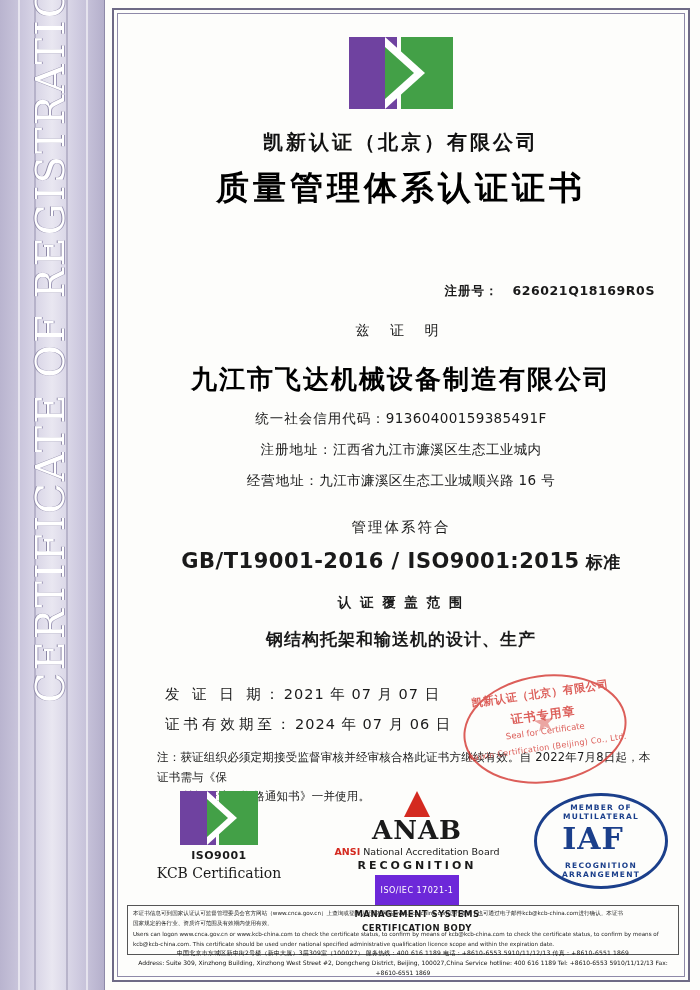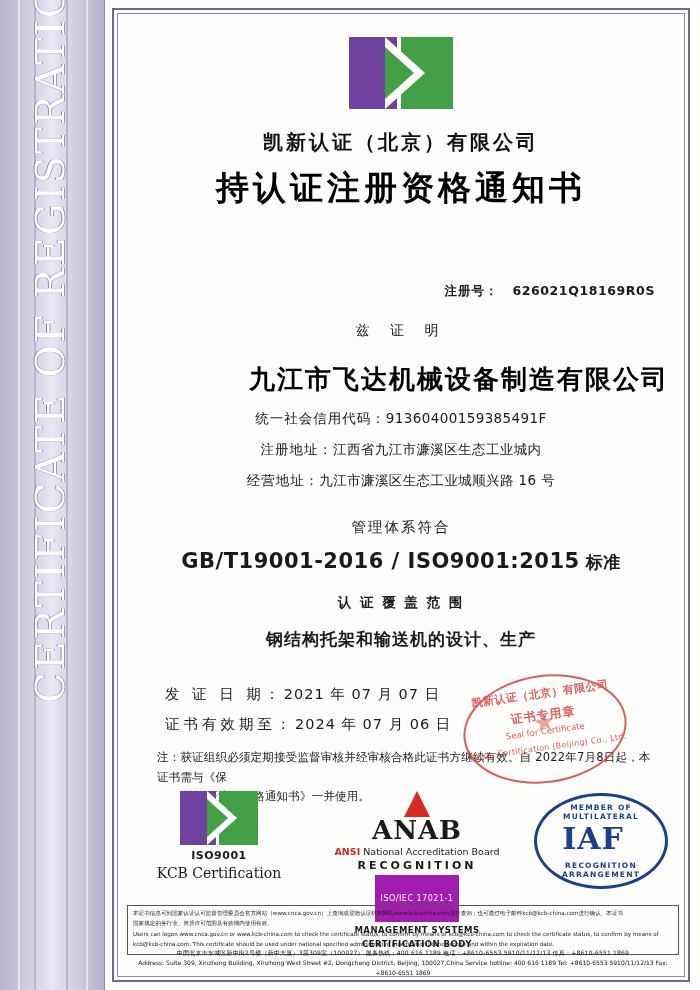--- a/index.html
+++ b/index.html
@@ -150,21 +150,21 @@
 
   .hereby {
     text-align: center;
     margin-top: 22px;
     font-size: 14px;
     letter-spacing: 8px;
     font-family: "DejaVu Serif", "Liberation Serif", serif;
   }
 
   .org-name {
-    text-align: right;
+    text-align: center;
     margin-top: 22px;
     font-family: "DejaVu Serif", "Liberation Serif", serif;
     font-weight: bold;
     font-size: 26px;
     letter-spacing: 2px;
     color: #000;
   }
 
   .info-line {
     text-align: center;
@@ -310,22 +310,22 @@
     margin-top: -2px;
   }
   .anab .sub {
     font-size: 9.5px; margin-top: 1px;
   }
   .anab .sub b { color: #d42a20; }
   .anab .acc {
     font-size: 11px; letter-spacing: 3px; font-weight: bold; margin-top: 2px;
   }
   .anab .isoiec {
-    font-size: 8px; background: #a21caf; color: #fff; display: inline-block;
-    padding: 19px 6px; margin-top: 3px; letter-spacing: .5px;
+    font-size: 8px; background: #6d28d9; color: #fff; display: inline-block;
+    padding: 11px 6px; margin-top: 3px; letter-spacing: .5px;
   }
   .anab .ms {
     font-size: 8.5px; font-weight: bold; margin-top: 3px; line-height: 1.35;
     letter-spacing: .5px;
   }
 
   .iaf {
     width: 140px;
     height: 100px;
     position: relative;
@@ -397,21 +397,21 @@
     <div class="logo-wrap">
       <div class="logo">
         <div class="sq-purple"></div>
         <div class="sq-green"></div>
         <div class="chev"></div>
         <div class="chev-in"></div>
       </div>
     </div>
 
     <div class="company-cn">凯新认证（北京）有限公司</div>
-    <div class="cert-title">持认证注册资格通知书</div>
+    <div class="cert-title">质量管理体系认证证书</div>
 
     <div class="reg-no">
       <span class="label">注册号：</span><span class="value">626021Q18169R0S</span>
     </div>
 
     <div class="hereby">兹 证 明</div>
 
     <div class="org-name">九江市飞达机械设备制造有限公司</div>
 
     <div class="info-line">

